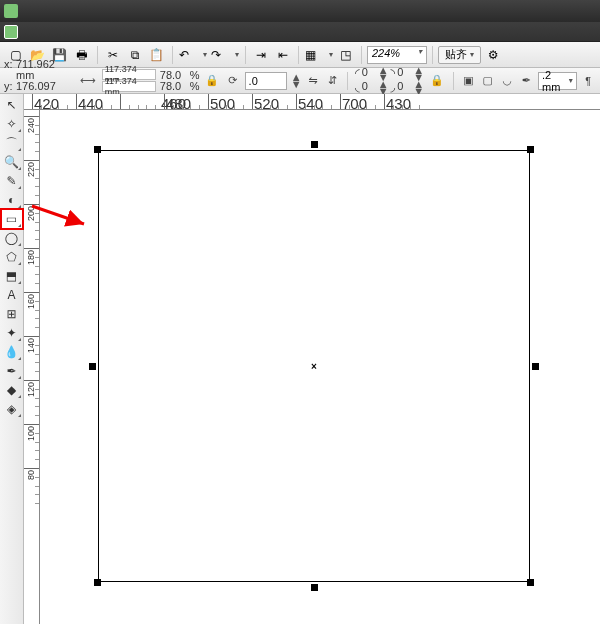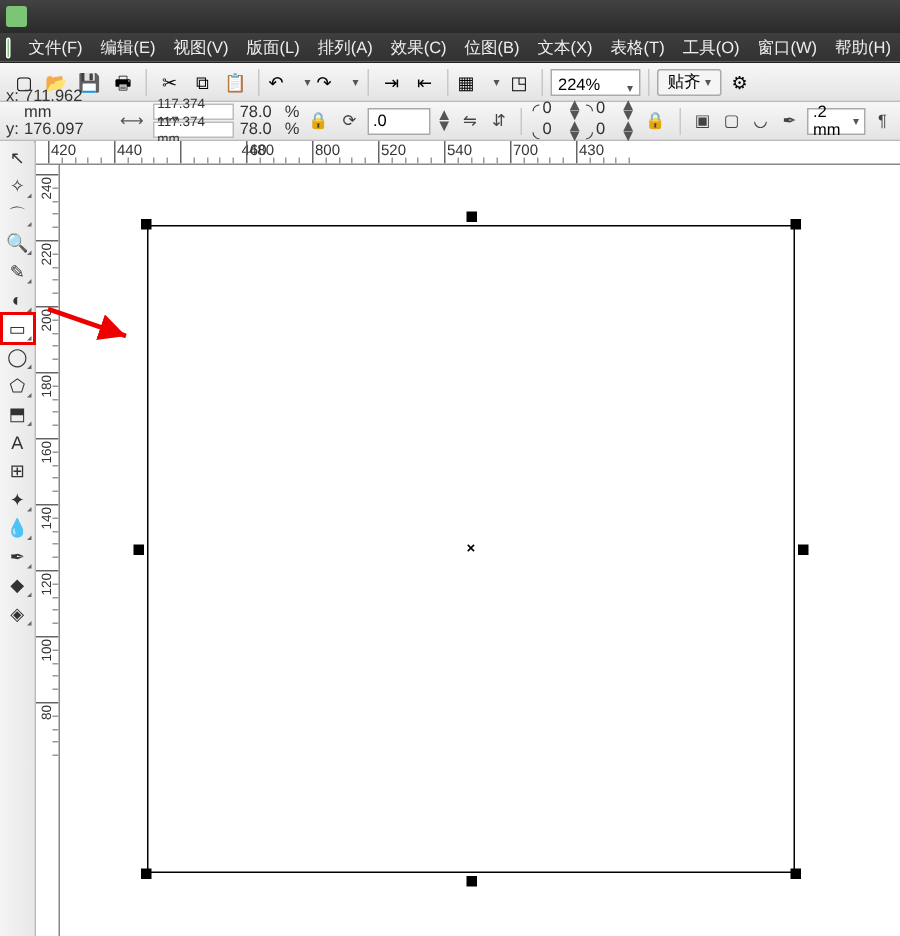--- a/index.html
+++ b/index.html
@@ -9,21 +9,21 @@
 .titlebar .app-icon { width: 14px; height: 14px; background: #7cc576; border-radius: 2px; margin-right: 6px; }
 .titlebar .title { font-size: 12px; }
 
 .menubar { height: 20px; background: linear-gradient(#3e3e3e, #323232); color: #eee; display: flex; align-items: center; padding-left: 4px; border-bottom: 1px solid #222; }
 .menubar .doc-icon { width: 14px; height: 14px; background: #7cc576; border-radius: 2px; margin-right: 6px; border: 1px solid #fff; }
 .menubar .menu-item { padding: 0 6px; cursor: default; white-space: nowrap; }
 
 .toolbar1 { height: 26px; background: linear-gradient(#f7f7f7, #e4e4e4); border-bottom: 1px solid #bbb; display: flex; align-items: center; padding: 0 6px; gap: 2px; }
 .tb-btn { width: 20px; height: 20px; display: flex; align-items: center; justify-content: center; border: 1px solid transparent; border-radius: 2px; }
 .tb-sep { width: 1px; height: 18px; background: #c8c8c8; margin: 0 3px; }
-.zoom-box { width: 60px; height: 18px; border: 1px solid #aaa; background: #fff; display: flex; align-items: flex-end; padding: 0 4px; }
+.zoom-box { width: 60px; height: 18px; border: 1px solid #aaa; background: #fff; display: flex; align-items: flex-start; padding: 0 4px; font-style: italic; }
 .dropdown-arrow { margin-left: auto; font-size: 8px; color: #555; }
 .align-btn { height: 18px; border: 1px solid #aaa; background: #f5f5f5; padding: 0 6px; display: flex; align-items: center; gap: 3px; border-radius: 2px; }
 
 .propbar { height: 26px; background: linear-gradient(#f7f7f7, #e4e4e4); border-bottom: 1px solid #bbb; display: flex; align-items: center; padding: 0 4px; gap: 4px; }
 .coord-group { display: flex; flex-direction: column; font-size: 10px; color: #333; line-height: 11px; }
 .coord-group .row { display: flex; gap: 2px; }
 .coord-label { width: 10px; }
 .coord-val { width: 58px; }
 .lock-icon { font-size: 11px; color: #555; margin: 0 2px; }
 .dim-box { width: 54px; height: 11px; border: 1px solid #bbb; background: #fff; font-size: 9px; padding: 0 2px; display: flex; align-items: center; }
@@ -33,21 +33,21 @@
 .stroke-box { width: 44px; height: 18px; border: 1px solid #aaa; background: #fff; display: flex; align-items: center; padding: 0 3px; font-size: 10px; }
 
 .workspace { position: absolute; top: 94px; left: 0; right: 0; bottom: 0; display: flex; }
 .toolbox { width: 24px; background: linear-gradient(90deg,#f4f4f4,#e8e8e8); border-right: 1px solid #bbb; display: flex; flex-direction: column; align-items: center; padding-top: 2px; gap: 1px; }
 .tool { width: 20px; height: 18px; display: flex; align-items: center; justify-content: center; color: #333; position: relative; }
 .tool.highlighted { outline: 2px solid #e00; outline-offset: 0; background: #fff; }
 .tool .flyout { position: absolute; bottom: 1px; right: 1px; width: 0; height: 0; border-left: 3px solid transparent; border-bottom: 3px solid #666; }
 
 .ruler-h { position: absolute; left: 24px; right: 0; top: 0; height: 16px; background: #fff; border-bottom: 1px solid #888; overflow: hidden; }
 .ruler-h .tick-major { position: absolute; top: 0; bottom: 0; border-left: 1px solid #666; }
-.ruler-h .tick-label { position: absolute; top: 1px; font-size: 10px; color: #333; }
+.ruler-h .tick-label { position: absolute; top: 1px; font-size: 15px; color: #333; text-decoration: underline; }
 .ruler-h .tick-minor { position: absolute; bottom: 0; width: 1px; height: 4px; background: #999; }
 
 .ruler-v { position: absolute; left: 24px; top: 16px; bottom: 0; width: 16px; background: #fff; border-right: 1px solid #888; overflow: hidden; }
 .ruler-v .tick-major { position: absolute; left: 0; right: 0; border-top: 1px solid #666; }
 .ruler-v .tick-label { position: absolute; left: 2px; font-size: 9px; color: #333; writing-mode: vertical-rl; transform: rotate(180deg); }
 .ruler-v .tick-minor { position: absolute; right: 0; height: 1px; width: 4px; background: #999; }
 
 .ruler-corner { position: absolute; left: 24px; top: 0; width: 16px; height: 16px; background: #f0f0f0; border-right: 1px solid #888; border-bottom: 1px solid #888; }
 
 .canvas-area { position: absolute; left: 40px; top: 16px; right: 0; bottom: 0; background: #fff; overflow: hidden; }
@@ -63,34 +63,20 @@
 </style>
 </head>
 <body>
 
 <div class="titlebar">
   <div class="app-icon"></div>
 </div>
 
 <div class="menubar">
   <div class="doc-icon"></div>
-  <div id="menu-items" style="display: flex;">
-      <div class="menu-item">文件(F)</div>
-      <div class="menu-item">编辑(E)</div>
-      <div class="menu-item">视图(V)</div>
-      <div class="menu-item">版面(L)</div>
-      <div class="menu-item">排列(A)</div>
-      <div class="menu-item">效果(C)</div>
-      <div class="menu-item">位图(B)</div>
-      <div class="menu-item">文本(X)</div>
-      <div class="menu-item">表格(T)</div>
-      <div class="menu-item">工具(O)</div>
-      <div class="menu-item">窗口(W)</div>
-      <div class="menu-item">帮助(H)</div>
-    </div>
 </div>
 
 <div class="toolbar1">
   <div id="tb-icons" style="display:flex;align-items:center;gap:2px;">
       <div class="tb-btn">
         <span class="i">▢</span>
       </div>
       <div class="tb-btn">
         <span class="i">📂</span>
       </div>
@@ -320,21 +306,21 @@
       <div class="tick-minor" style="left: 113.6px;"></div>
       <div class="tick-minor" style="left: 122.4px;"></div>
       <div class="tick-minor" style="left: 131.2px;"></div>
       <div class="tick-major" style="left: 140px;"></div>
       <div class="tick-label" style="left: 142px;">480</div>
       <div class="tick-minor" style="left: 148.8px;"></div>
       <div class="tick-minor" style="left: 157.6px;"></div>
       <div class="tick-minor" style="left: 166.4px;"></div>
       <div class="tick-minor" style="left: 175.2px;"></div>
       <div class="tick-major" style="left: 184px;"></div>
-      <div class="tick-label" style="left: 186px;">800</div>
+      <div class="tick-label" style="left: 186px;">500</div>
       <div class="tick-minor" style="left: 192.8px;"></div>
       <div class="tick-minor" style="left: 201.6px;"></div>
       <div class="tick-minor" style="left: 210.4px;"></div>
       <div class="tick-minor" style="left: 219.2px;"></div>
       <div class="tick-major" style="left: 228px;"></div>
       <div class="tick-label" style="left: 230px;">520</div>
       <div class="tick-minor" style="left: 236.8px;"></div>
       <div class="tick-minor" style="left: 245.6px;"></div>
       <div class="tick-minor" style="left: 254.4px;"></div>
       <div class="tick-minor" style="left: 263.2px;"></div>

